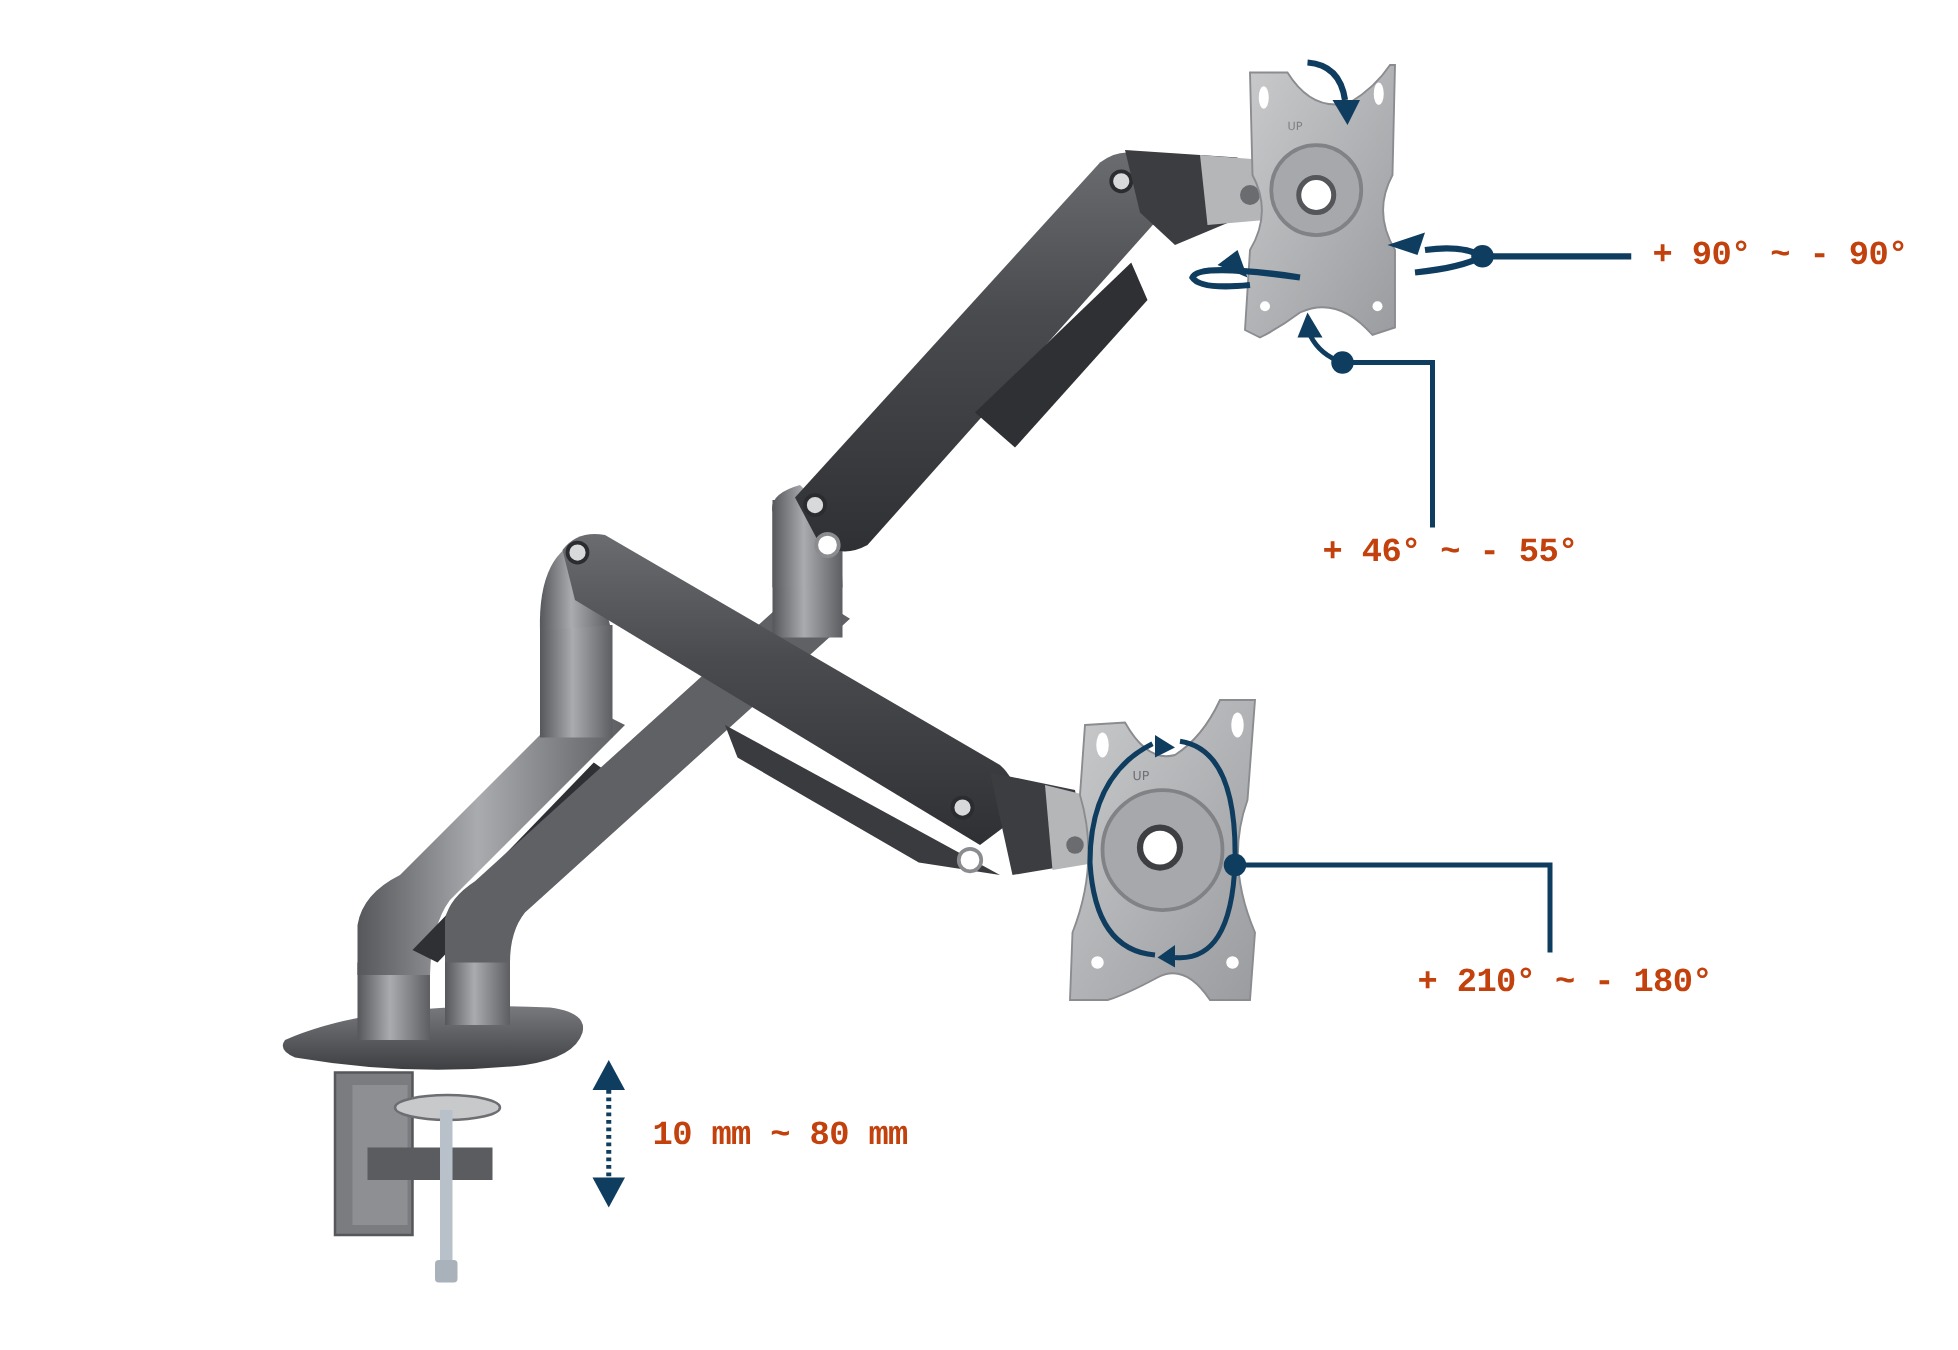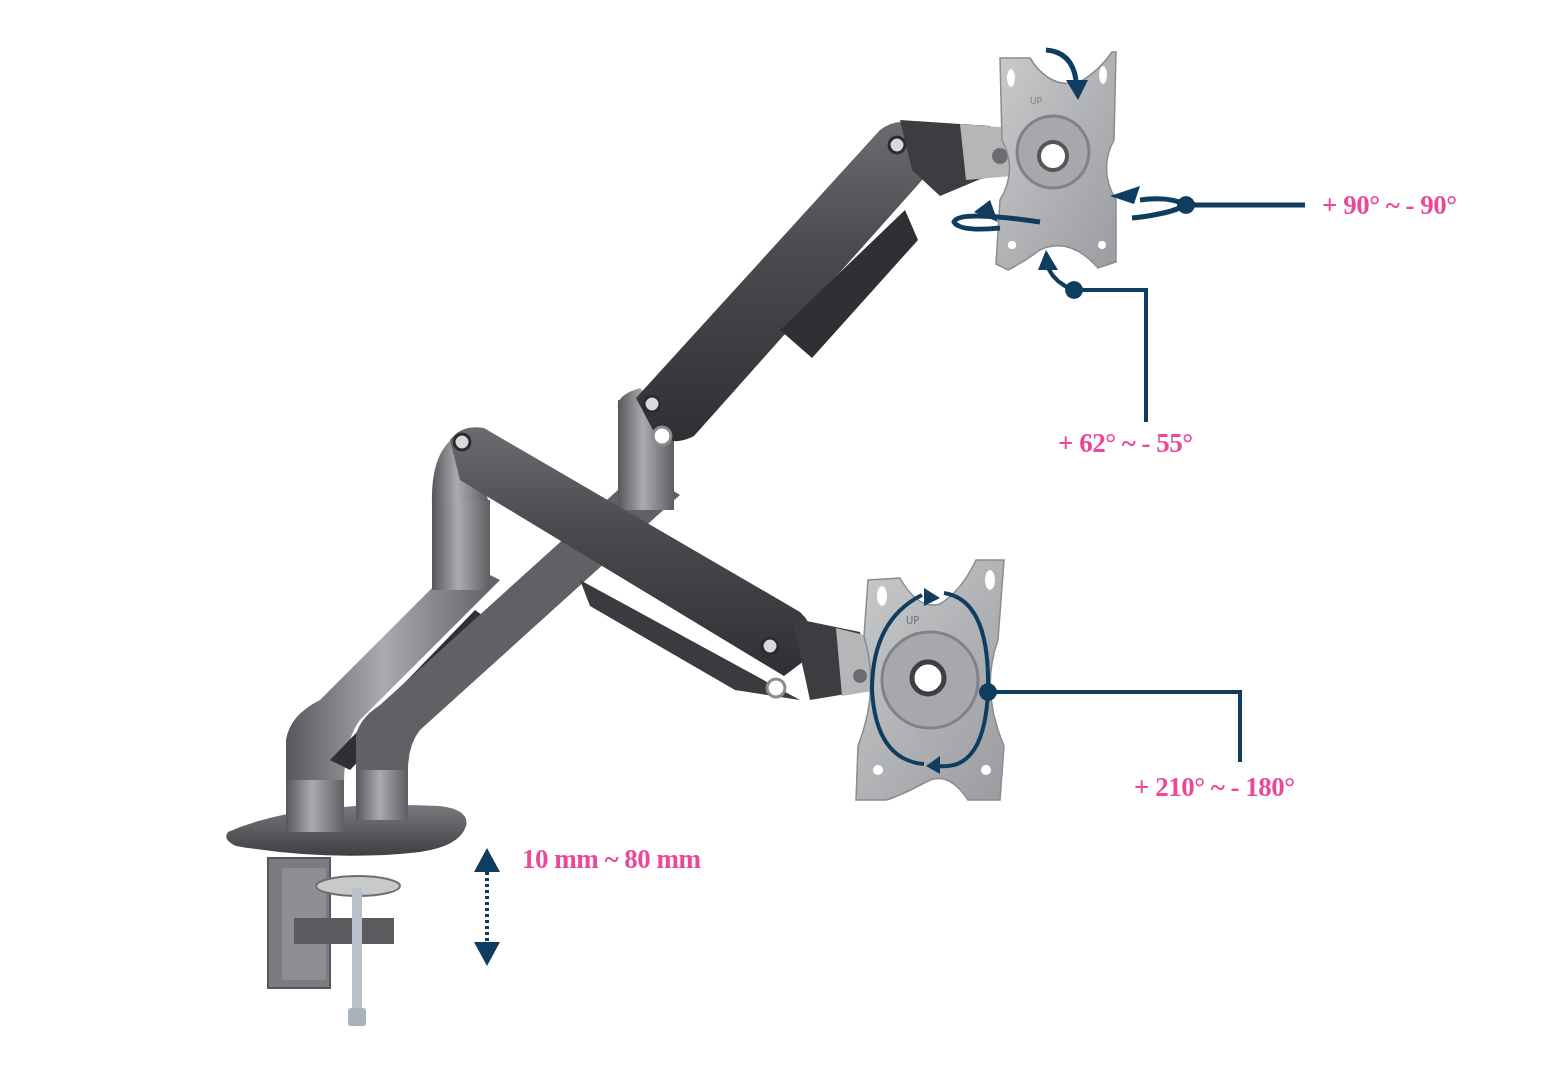--- a/index.html
+++ b/index.html
@@ -1,20 +1,20 @@
 <!DOCTYPE html>
 <html><head>
 <meta charset="utf-8">
 <style>
   html, body { margin: 0; padding: 0; background: #ffffff; }
   body { width: 1566px; height: 1080px; position: relative; overflow: hidden;
          font-family: "DejaVu Sans", sans-serif; }
   #stage { position: absolute; left: 0; top: 0; width: 1566px; height: 1080px; }
-  .label { position: absolute; font-family: Liberation Serif, serif; font-weight: bold;
-           color: #ec4899; font-size: 27px; white-space: nowrap; letter-spacing: -0.5px; }
+  .label { position: absolute; font-family: Liberation Mono, monospace; font-weight: bold;
+           color: #c2410c; font-size: 27px; white-space: nowrap; letter-spacing: -0.5px; }
 </style>
 </head>
 <body>
 
 <svg id="stage" viewBox="0 0 1566 1080" xmlns="http://www.w3.org/2000/svg">
   <defs>
     <linearGradient id="armGrad" x1="0" y1="0" x2="0" y2="1">
       <stop offset="0" stop-color="#6a6c70"></stop>
       <stop offset="0.4" stop-color="#4a4b4f"></stop>
       <stop offset="1" stop-color="#2f3033"></stop>
@@ -134,15 +134,15 @@
   </g>
 
   <g fill="#0f3d5f">
     <polygon points="487,848 474,872 500,872"></polygon>
     <line x1="487" y1="872" x2="487" y2="942" stroke="#0f3d5f" stroke-width="4" stroke-dasharray="3,3"></line>
     <polygon points="487,966 474,942 500,942"></polygon>
   </g>
 </svg>
 
 <div class="label" style="left:1322px; top:190px;">+ 90° ~ - 90°</div>
-<div class="label" style="left:1058px; top:428px;">+ 62° ~ - 55°</div>
+<div class="label" style="left:1058px; top:428px;">+ 46° ~ - 55°</div>
 <div class="label" style="left:1134px; top:772px;">+ 210° ~ - 180°</div>
-<div class="label" style="left:522px; top:844px;">10 mm ~ 80 mm</div>
+<div class="label" style="left:522px; top:894px;">10 mm ~ 80 mm</div>
 
 </body></html>

